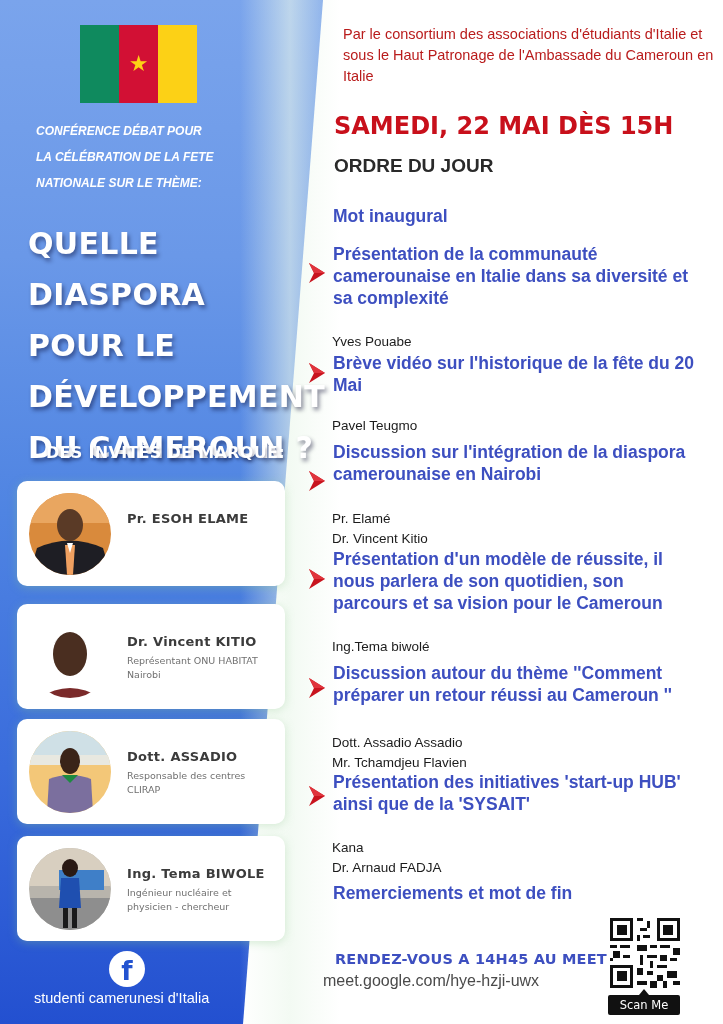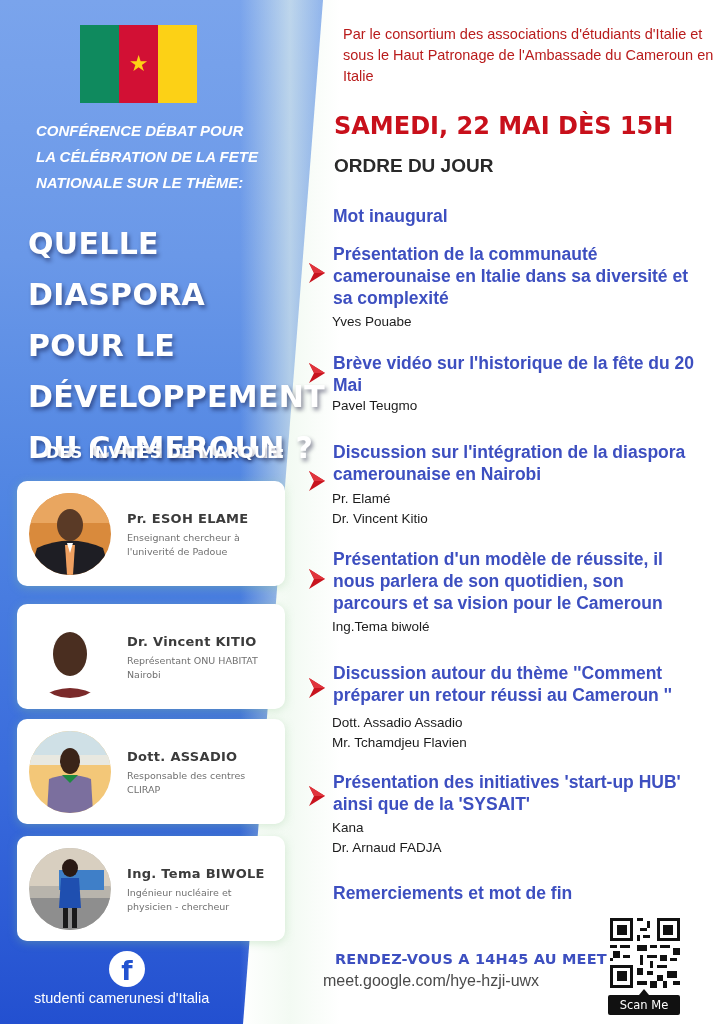--- a/index.html
+++ b/index.html
@@ -6,35 +6,35 @@
   body { width:723px; height:1024px; position:relative; overflow:hidden; background:#ffffff; font-family:"Liberation Sans", sans-serif; }
   .panel { position:absolute; left:0; top:0; width:723px; height:1024px;
     background: linear-gradient(180deg, #7aa4ec 0%, #6a98e8 25%, #4f84e2 50%, #3a6cdc 75%, #2350d0 100%);
     clip-path: polygon(0 0, 323px 0, 243px 1024px, 0 1024px); }
   .right-fade { position:absolute; left:240px; top:0; width:100px; height:1024px;
     background: linear-gradient(90deg, rgba(230,245,230,0) 0%, rgba(235,247,235,0.6) 50%, rgba(255,255,255,0) 100%); }
   .flag { position:absolute; left:80px; top:25px; width:117px; height:78px; display:flex; }
   .flag div { flex:1; height:100%; position:relative; }
   .flag .g { background:#0f8a5e; } .flag .r { background:#d21034; } .flag .y { background:#fcd116; }
   .flag .star { position:absolute; left:50%; top:50%; transform:translate(-50%,-52%); color:#fcd116; font-size:22px; line-height:1; }
-  .conf { position:absolute; left:36px; top:118px; width:280px; color:#ffffff; font-style:italic; font-weight:700; font-size:15px; line-height:26px; }
+  .conf { position:absolute; left:36px; top:118px; width:280px; color:#ffffff; font-style:italic; font-weight:700; font-size:12px; line-height:26px; }
   .conf .b { font-weight:900; }
   .theme { position:absolute; left:28px; top:218px; width:300px; color:#ffffff; font-weight:900; font-size:30px; line-height:51px; letter-spacing:0.3px; text-shadow:2px 3px 4px rgba(0,0,40,0.45); font-family:"DejaVu Sans", sans-serif; }
   .guests-title { position:absolute; left:30px; top:443px; color:#ffffff; font-weight:900; font-size:16px; letter-spacing:0.3px; font-family:"DejaVu Sans", sans-serif; text-shadow:1px 2px 3px rgba(0,0,40,0.35);padding-left:16px; }
   .card { position:absolute; left:17px; width:268px; height:105px; background:#ffffff; border-radius:10px; box-shadow:0 2px 10px rgba(140,200,140,0.35); }
   .card .photo { position:absolute; left:12px; top:12px; width:82px; height:82px; border-radius:50%; overflow:hidden; }
   .card .name { position:absolute; left:110px; top:30px; font-family:"DejaVu Sans", sans-serif; font-size:13px; font-weight:700; color:#3b3b3b; letter-spacing:0.3px; }
   .card .role { position:absolute; left:110px; top:50px; width:150px; font-family:"DejaVu Sans", sans-serif; font-size:9.5px; color:#707070; line-height:14px; }
   .fb { position:absolute; left:109px; top:951px; width:36px; height:36px; border-radius:50%; background:#ffffff; color:#2353d0; font-weight:900; font-size:26px; text-align:center; line-height:40px; font-family:"DejaVu Sans", sans-serif; }
   .fb-label { position:absolute; left:34px; top:990px; color:#ffffff; font-size:14.5px; }
   .sponsor { position:absolute; left:343px; top:24px; width:385px; color:#b91c1c; font-size:14.5px; line-height:21px; }
   .date { position:absolute; left:334px; top:112px; color:#c8101b; font-weight:900; font-size:24px; font-family:"DejaVu Sans", sans-serif; letter-spacing:0px; }
   .odj { position:absolute; left:334px; top:155px; color:#2a2a2a; font-weight:700; font-size:19px; }
   .agenda-title { position:absolute; left:333px; color:#3d4fc0; font-weight:700; font-size:17.5px; line-height:22px; width:370px; }
-  .speakers { position:absolute; left:332px; color:#1c1c1c; font-size:13.5px; line-height:20px; }
+  .speakers { position:absolute; left:332px; color:#1c1c1c; font-size:13.5px; line-height:20px;margin-top:20px; }
   .arrow { position:absolute; left:307px; width:20px; height:22px; }
   .meet-title { position:absolute; left:323px; top:951px; color:#3d4fc0; font-weight:900; font-size:14.5px; font-family:"DejaVu Sans", sans-serif; letter-spacing:0.2px;margin-left:12px; }
   .meet-url { position:absolute; left:323px; top:972px; color:#4a4a4a; font-size:16px; }
   .qr { position:absolute; left:610px; top:918px; width:70px; height:70px; }
   .scan { position:absolute; left:608px; top:995px; width:72px; height:20px; background:#111111; color:#ffffff; font-size:11.5px; text-align:center; line-height:20px; border-radius:2px; font-family:"DejaVu Sans", sans-serif; }
   .scan:before { content:""; position:absolute; left:31px; top:-6px; border-left:5px solid transparent; border-right:5px solid transparent; border-bottom:6px solid #111111; }
 </style>
 </head>
 <body>
 
@@ -69,21 +69,20 @@
     <svg width="82" height="82" viewBox="0 0 82 82">
         <rect width="82" height="82" fill="#d98a3c"></rect>
         <rect y="0" width="82" height="30" fill="#e9a660"></rect>
         <path d="M0 82 L8 55 Q41 40 74 55 L82 82Z" fill="#1e1e24"></path>
         <path d="M36 52 L46 52 L44 82 L38 82Z" fill="#f0a060"></path>
         <ellipse cx="41" cy="32" rx="13" ry="16" fill="#5a3a26"></ellipse>
         <path d="M38 50 L41 60 L44 50Z" fill="#ffffff"></path>
       </svg>
   </div>
   <div class="name">Pr. ESOH ELAME</div>
-  <div class="role">Enseignant chercheur à l'univerité de Padoue</div>
 </div>
 
 <div class="card" style="top:604px;">
   <div class="photo">
     <svg width="82" height="82" viewBox="0 0 82 82">
         <rect width="82" height="82" fill="#ffffff"></rect>
         <path d="M10 82 Q41 62 72 82Z" fill="#7a2a2a"></path>
         <ellipse cx="41" cy="38" rx="17" ry="22" fill="#4a2e20"></ellipse>
         <path d="M24 28 Q41 8 58 28 Q50 18 41 18 Q32 18 24 28Z" fill="#141414"></path>
       </svg>

